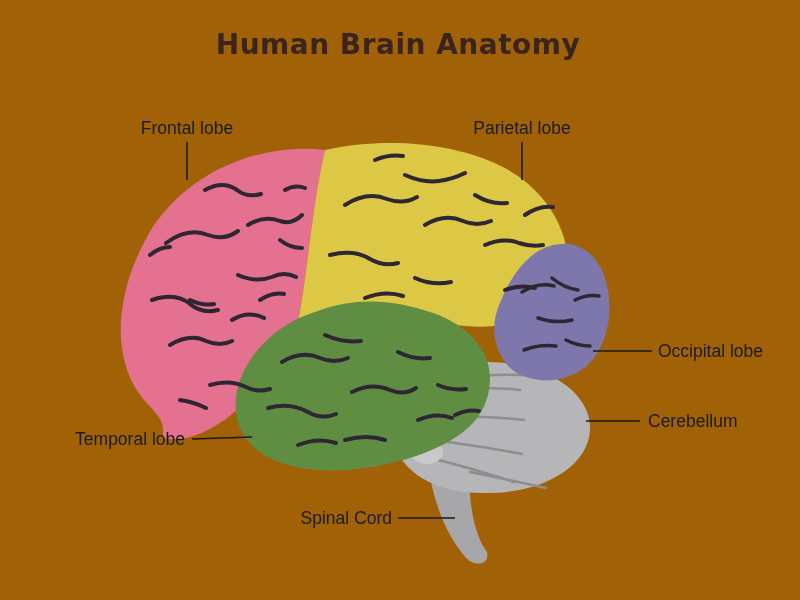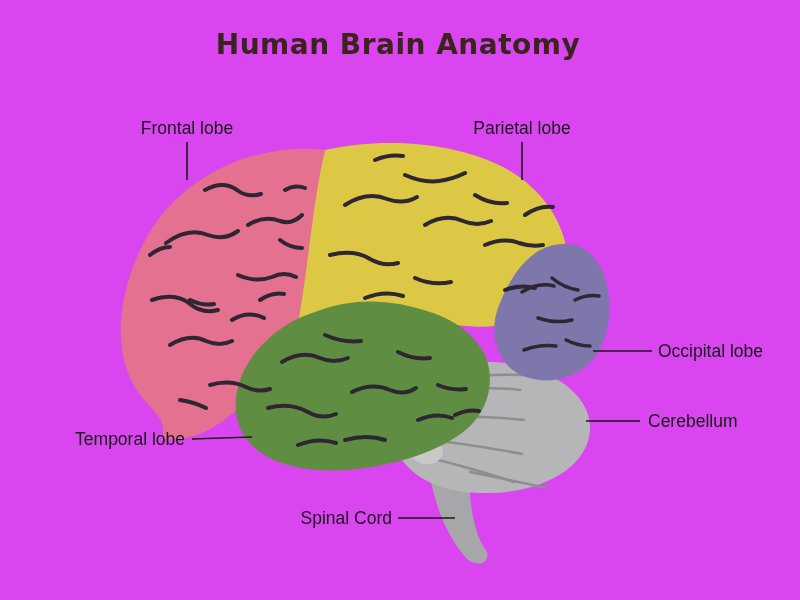--- a/index.html
+++ b/index.html
@@ -1,20 +1,20 @@
 <!DOCTYPE html>
 <html><head>
 <meta charset="utf-8">
 <style>
   html, body { margin: 0; padding: 0; background: #ffffff; }
   .canvas {
     position: relative;
     width: 800px;
     height: 600px;
-    background: #d946ef;
+    background: #a16207;
     overflow: hidden;
     font-family: "Liberation Sans", sans-serif;
   }
   svg { position: absolute; inset: 0; }
   .title-text {
     font-family: "DejaVu Sans", "Liberation Sans", sans-serif;
     font-size: 28px;
     font-weight: bold;
     letter-spacing: 0.5px;
   }

